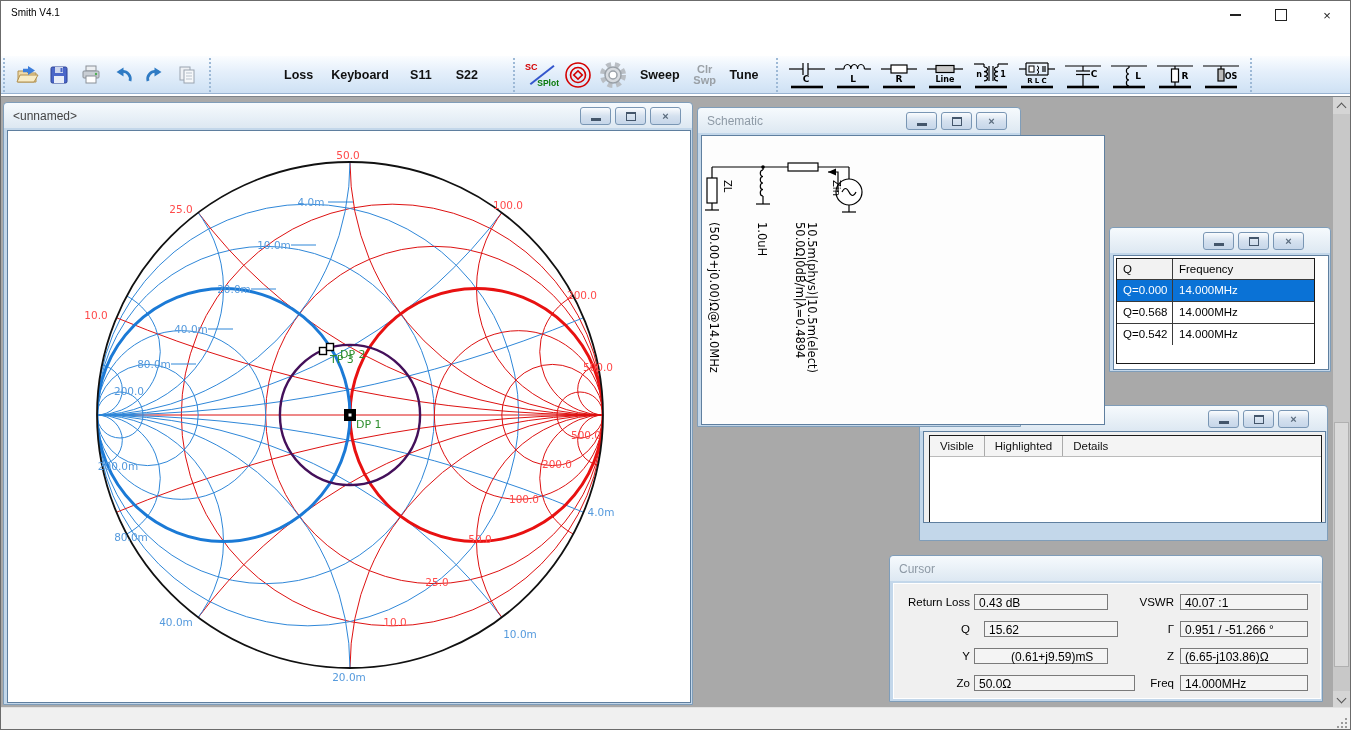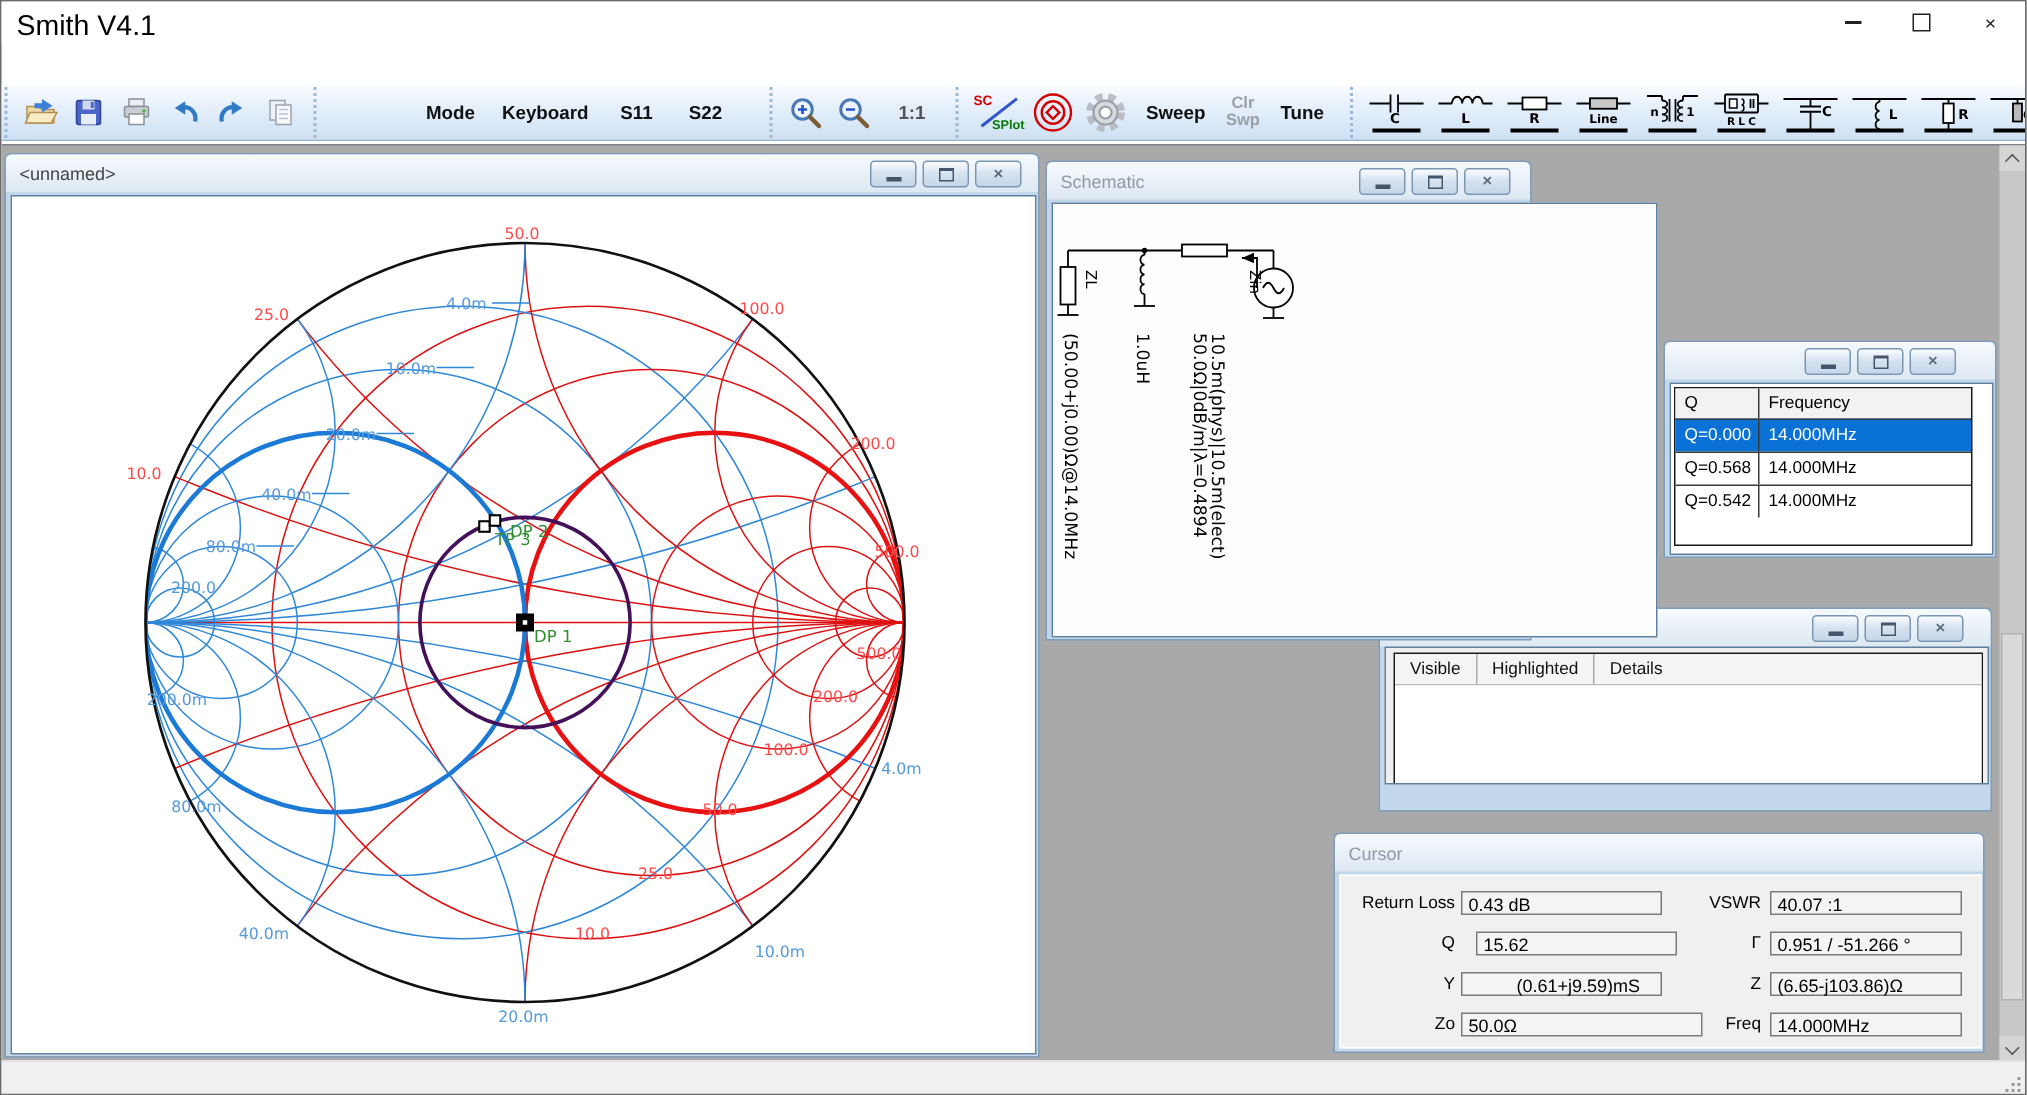--- a/index.html
+++ b/index.html
@@ -1,20 +1,20 @@
 <!DOCTYPE html>
 <html><head>
 <meta charset="utf-8">
 <style>
   html,body{margin:0;padding:0;background:#888;}
   #app{position:relative;width:1351px;height:730px;background:#fff;overflow:hidden;
        font-family:"Liberation Sans",sans-serif;border:1px solid #6b6b6b;box-sizing:border-box;}
   
   #titlebar{position:absolute;left:0;top:0;width:100%;height:28px;background:#fff;}
-  #app-title{position:absolute;left:10px;top:6px;font-size:19px;color:#000;}
+  #app-title{position:absolute;left:10px;top:6px;font-size:10px;color:#000;}
   .appbtn{position:absolute;top:0;width:46px;height:28px;display:flex;align-items:center;justify-content:center;color:#222;font-size:13px;}
   #btn-min{right:92px}#btn-max{right:46px}#btn-close{right:0}
   #btn-min .bar{width:11px;height:1.5px;background:#222;}
   #btn-max .box{width:10px;height:10px;border:1.2px solid #222;}
   
   #menubar{position:absolute;left:0;top:28px;width:100%;height:27px;background:#fff;display:flex;align-items:center;padding-left:8px;box-sizing:border-box;font-size:13px;}
   .mitem{padding:3px 12px;margin-right:2px;color:#111;border:1px solid transparent;}
   .mitem.sel{background:#cde6fa;border:1px solid #4a8fd3;}
   
   #toolbar{position:absolute;left:0;top:55px;width:100%;height:38px;
@@ -145,43 +145,25 @@
           <svg width="24" height="24" viewBox="0 0 24 24">
             <rect x="5" y="4" width="10" height="13" fill="#eef1f5" stroke="#9aa4b0"></rect>
             <rect x="9" y="7" width="10" height="13" fill="#f6f8fa" stroke="#9aa4b0"></rect>
             <line x1="11" y1="10" x2="17" y2="10" stroke="#b9c2cc"></line>
             <line x1="11" y1="13" x2="17" y2="13" stroke="#b9c2cc"></line>
             <line x1="11" y1="16" x2="17" y2="16" stroke="#b9c2cc"></line>
           </svg>
         </div>
       </div>
     <div class="tgroup" id="mode-group" style="min-width:290px">
-        <div class="tbtn txt" style="margin-left: 60px;">Mode</div>
+        <div class="tbtn txt" style="margin-left: 60px;">Loss</div>
         <div class="tbtn txt">Keyboard</div>
         <div class="tbtn txt">S11</div>
         <div class="tbtn txt">S22</div>
       </div>
-    <div class="tgroup" id="zoom-group">
-      <div class="tbtn">
-        <svg width="26" height="26" viewBox="0 0 26 26">
-            <circle cx="11" cy="11" r="6.5" fill="#eef4fb" stroke="#4a7ab5" stroke-width="2"></circle>
-            <line x1="16" y1="16" x2="22" y2="22" stroke="#7a5c3a" stroke-width="3" stroke-linecap="round"></line>
-            <line x1="8" y1="11" x2="14" y2="11" stroke="#2255cc" stroke-width="1.8"></line>
-            <line x1="11" y1="8" x2="11" y2="14" stroke="#2255cc" stroke-width="1.8"></line>
-          </svg>
-      </div>
-      <div class="tbtn">
-        <svg width="26" height="26" viewBox="0 0 26 26">
-            <circle cx="11" cy="11" r="6.5" fill="#eef4fb" stroke="#4a7ab5" stroke-width="2"></circle>
-            <line x1="16" y1="16" x2="22" y2="22" stroke="#7a5c3a" stroke-width="3" stroke-linecap="round"></line>
-            <line x1="8" y1="11" x2="14" y2="11" stroke="#2255cc" stroke-width="1.8"></line>
-          </svg>
-      </div>
-      <div class="tbtn txt" style="color:#555">1:1</div>
-    </div>
     <div class="tgroup" id="plot-group">
       <div class="tbtn">
         <div id="scsplot">
           <span class="sc">SC</span>
           <span class="diag"></span>
           <span class="splot">SPlot</span>
         </div>
       </div>
       <div class="tbtn">
         <svg width="30" height="30" viewBox="0 0 30 30">

